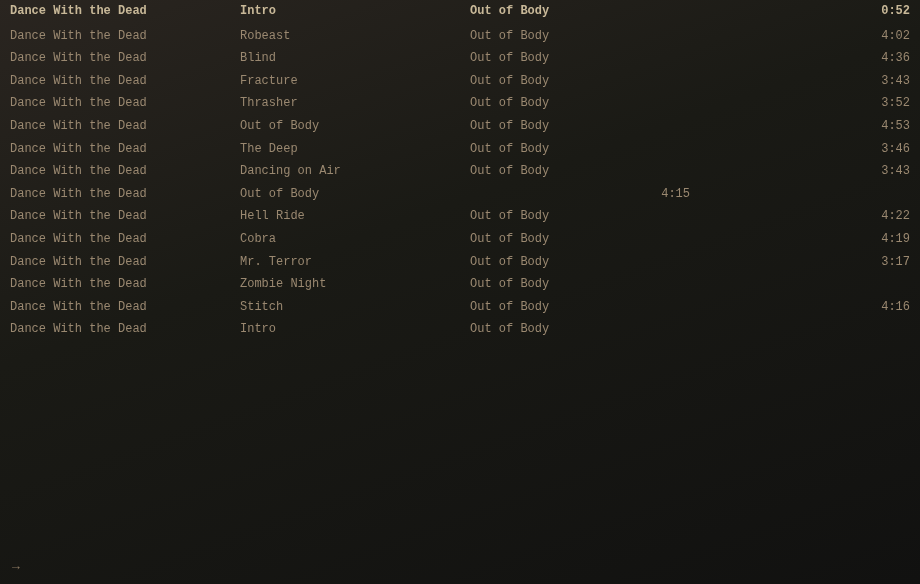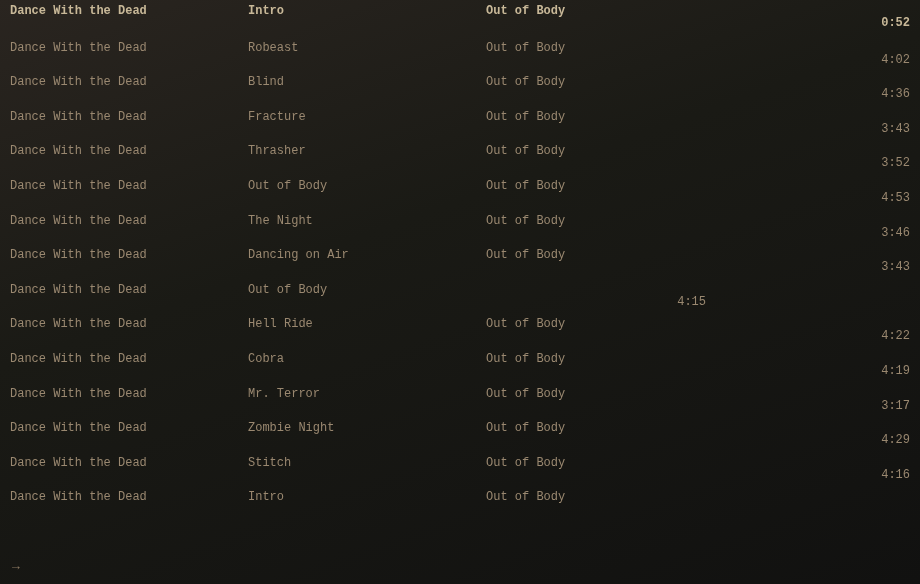--- a/index.html
+++ b/index.html
@@ -23,21 +23,20 @@
       padding: 0;
     }
 
     .track-row {
       display: grid;
       grid-template-columns: 230px 230px 220px 1fr;
       padding: 2px 10px 2px 10px;
       font-size: 12px;
       line-height: 1.55;
       color: #9a8870;
-      gap: 8px;
     }
 
     .track-row.header {
       color: #c8b898;
       font-weight: bold;
       padding-bottom: 4px;
     }
 
     .track-row .col-artist {
       white-space: nowrap;
@@ -53,21 +52,20 @@
 
     .track-row .col-album {
       white-space: nowrap;
       overflow: hidden;
       text-overflow: ellipsis;
     }
 
     .track-row .col-duration {
       text-align: right;
       white-space: nowrap;
-      margin-top: 12px;
     }
 
     .bottom-arrow {
       position: absolute;
       bottom: 10px;
       left: 12px;
       color: #8a7860;
       font-size: 13px;
     }
   </style>
@@ -108,21 +106,21 @@
       <span class="col-duration">3:52</span>
     </div>
     <div class="track-row">
       <span class="col-artist">Dance With the Dead</span>
       <span class="col-title">Out of Body</span>
       <span class="col-album">Out of Body</span>
       <span class="col-duration">4:53</span>
     </div>
     <div class="track-row">
       <span class="col-artist">Dance With the Dead</span>
-      <span class="col-title">The Night</span>
+      <span class="col-title">The Deep</span>
       <span class="col-album">Out of Body</span>
       <span class="col-duration">3:46</span>
     </div>
     <div class="track-row">
       <span class="col-artist">Dance With the Dead</span>
       <span class="col-title">Dancing on Air</span>
       <span class="col-album">Out of Body</span>
       <span class="col-duration">3:43</span>
     </div>
     <div class="track-row">
@@ -145,21 +143,20 @@
     <div class="track-row">
       <span class="col-artist">Dance With the Dead</span>
       <span class="col-title">Mr. Terror</span>
       <span class="col-album">Out of Body</span>
       <span class="col-duration">3:17</span>
     </div>
     <div class="track-row">
       <span class="col-artist">Dance With the Dead</span>
       <span class="col-title">Zombie Night</span>
       <span class="col-album">Out of Body</span>
-      <span class="col-duration">4:29</span>
     </div>
     <div class="track-row">
       <span class="col-artist">Dance With the Dead</span>
       <span class="col-title">Stitch</span>
       <span class="col-album">Out of Body</span>
       <span class="col-duration">4:16</span>
     </div>
     <div class="track-row">
       <span class="col-artist">Dance With the Dead</span>
       <span class="col-title">Intro</span>

